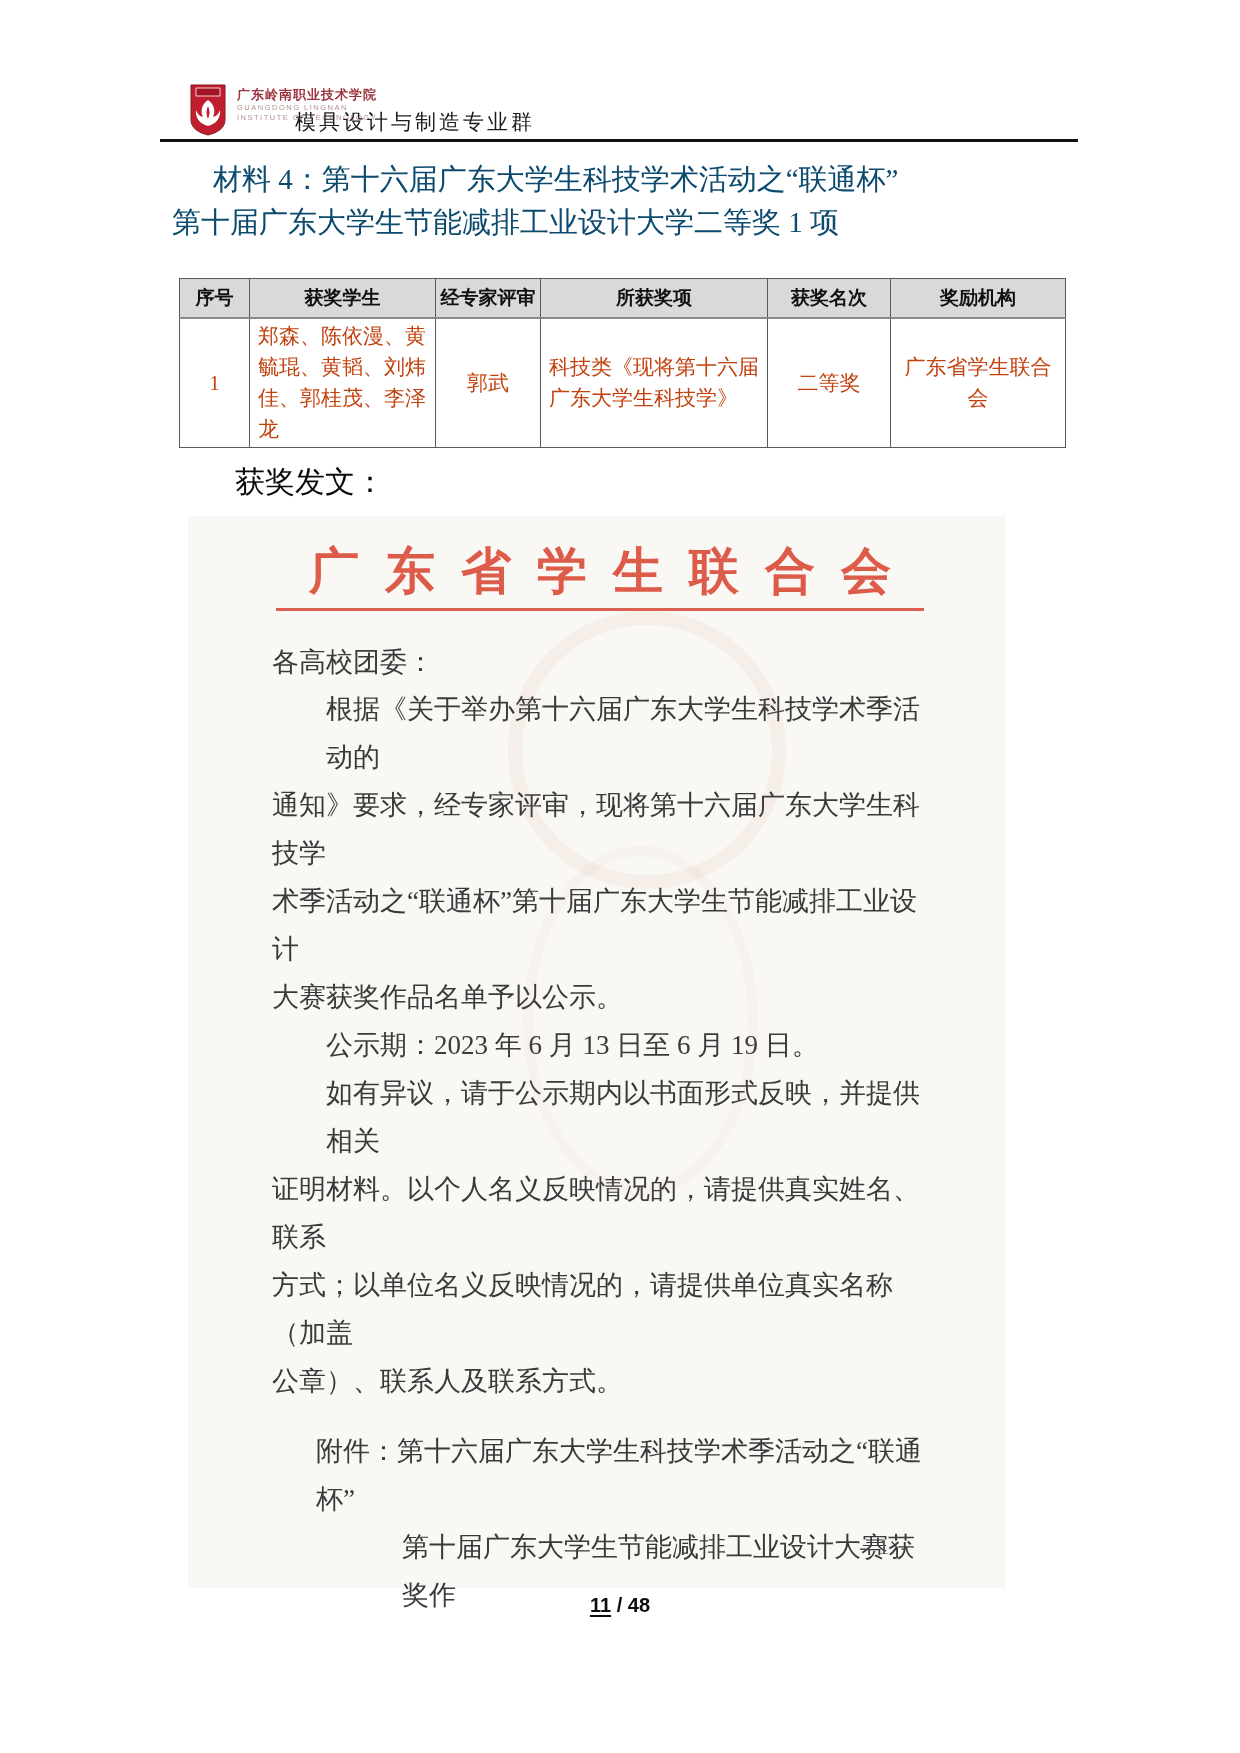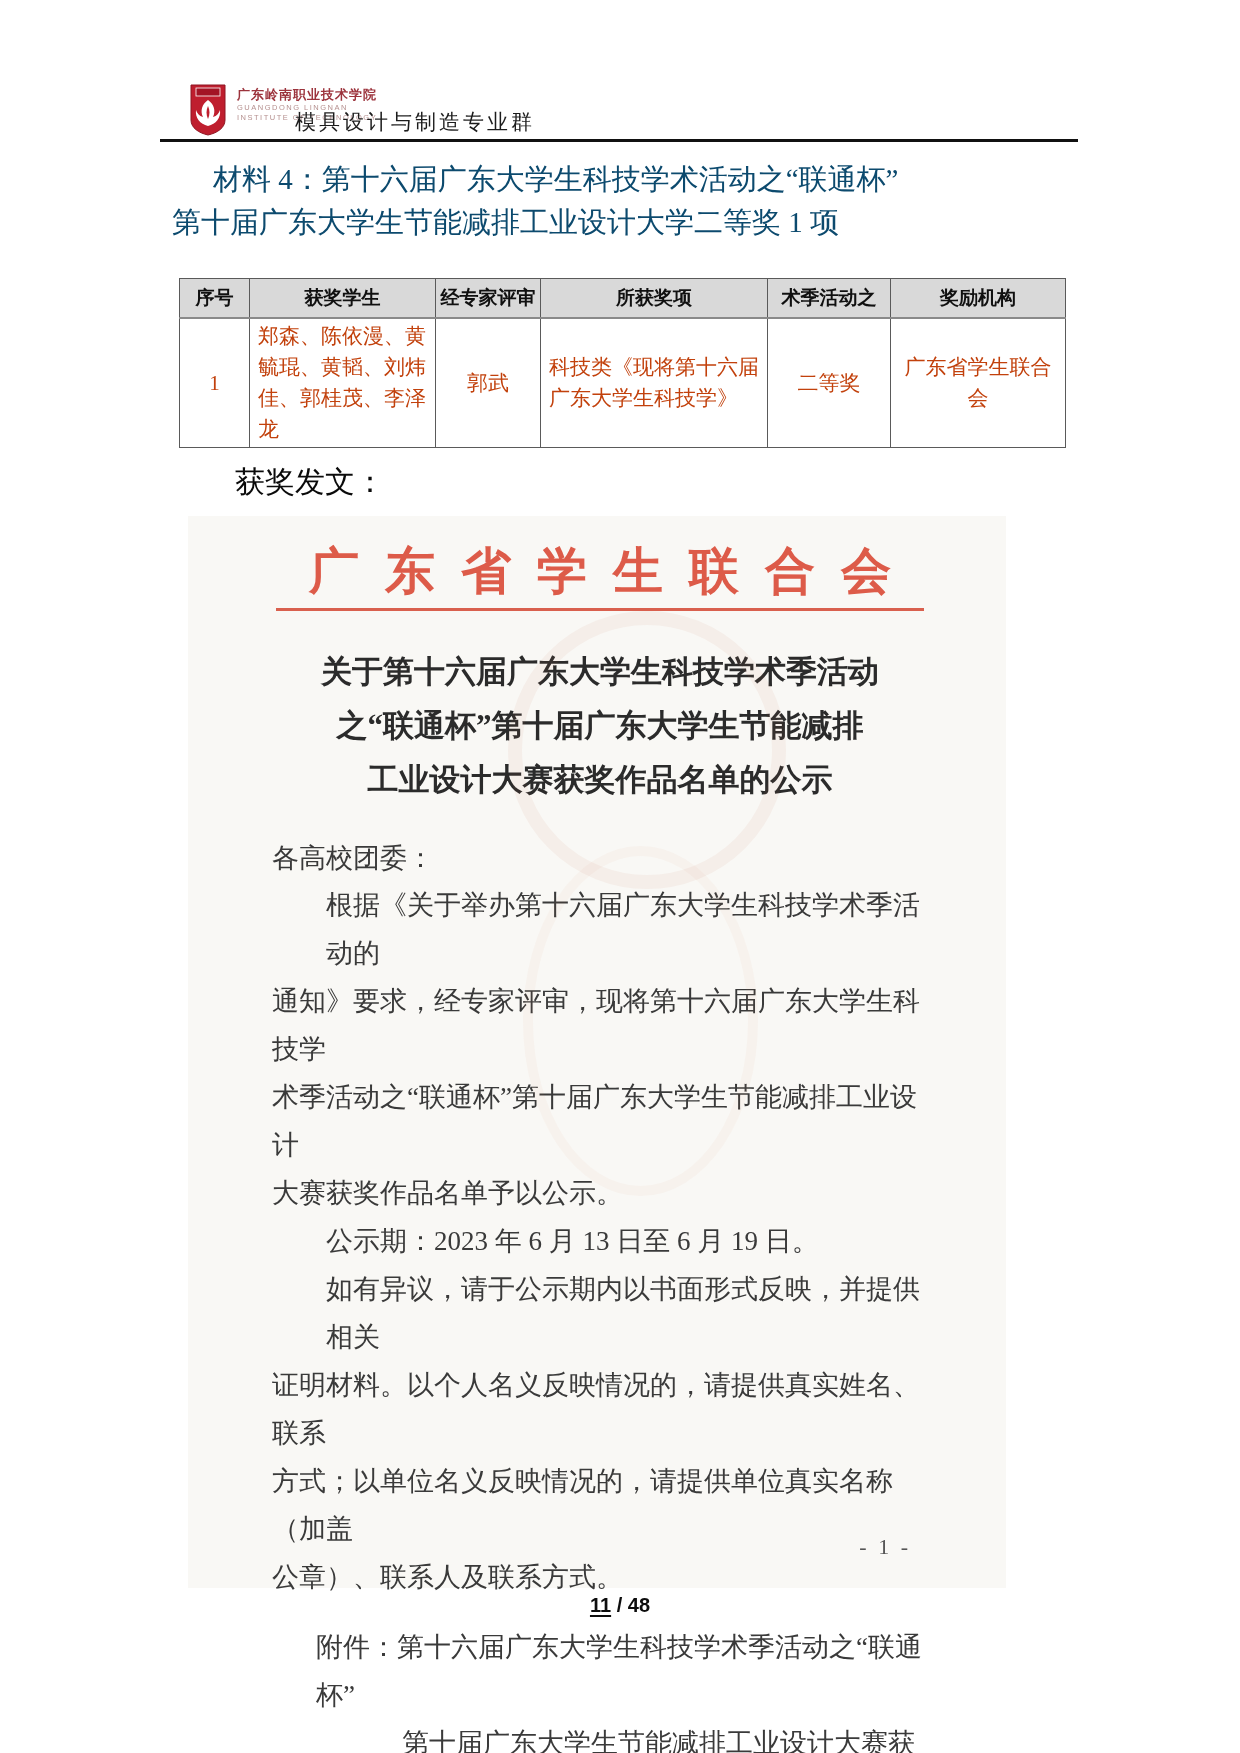--- a/index.html
+++ b/index.html
@@ -95,21 +95,21 @@
       <col style="width:227px">
         <col style="width:123px">
         <col style="width:175px">
     </colgroup>
     <thead>
       <tr>
         <th>序号</th>
         <th>获奖学生</th>
         <th>经专家评审</th>
         <th>所获奖项</th>
-        <th>术季活动之</th>
+        <th>获奖名次</th>
         <th>奖励机构</th>
       </tr>
     </thead>
     <tbody>
       <tr>
         <td class="c-no">1</td>
         <td class="c-students">郑森、陈依漫、黄毓琨、黄韬、刘炜佳、郭桂茂、李泽龙</td>
         <td class="c-teacher">郭武</td>
         <td class="c-award">科技类《现将第十六届广东大学生科技学》</td>
         <td class="c-rank">二等奖</td>
@@ -120,25 +120,20 @@
 
   <div class="sec-label">获奖发文：</div>
 
   <div class="scan">
     <div class="seal-ghost"></div>
     <div class="seal-ghost2"></div>
 
     <div class="org-title">广东省学生联合会</div>
     <div class="org-rule"></div>
 
-    <div class="cert-title">
-      <div>关于第十六届广东大学生科技学术季活动</div>
-      <div>之“联通杯”第十届广东大学生节能减排</div>
-      <div>工业设计大赛获奖作品名单的公示</div>
-    </div>
 
     <div class="salutation">各高校团委：</div>
 
     <div>
       <div class="bodyline ind">根据《关于举办第十六届广东大学生科技学术季活动的</div>
       <div class="bodyline">通知》要求，经专家评审，现将第十六届广东大学生科技学</div>
       <div class="bodyline">术季活动之“联通杯”第十届广东大学生节能减排工业设计</div>
       <div class="bodyline">大赛获奖作品名单予以公示。</div>
       <div class="bodyline ind">公示期：2023 年 6 月 13 日至 6 月 19 日。</div>
       <div class="bodyline ind">如有异议，请于公示期内以书面形式反映，并提供相关</div>

